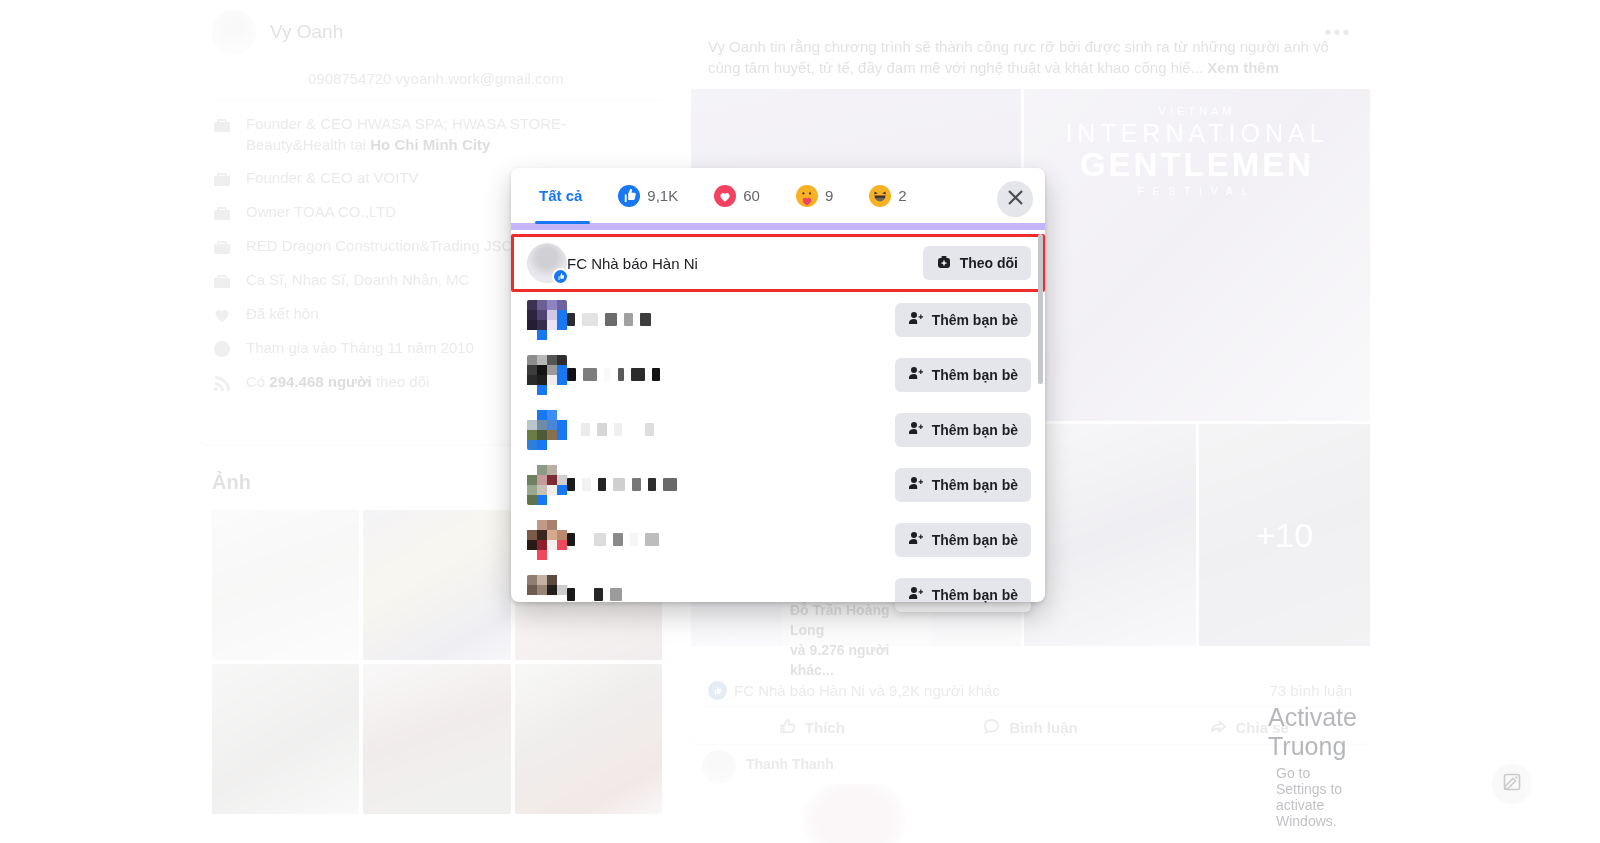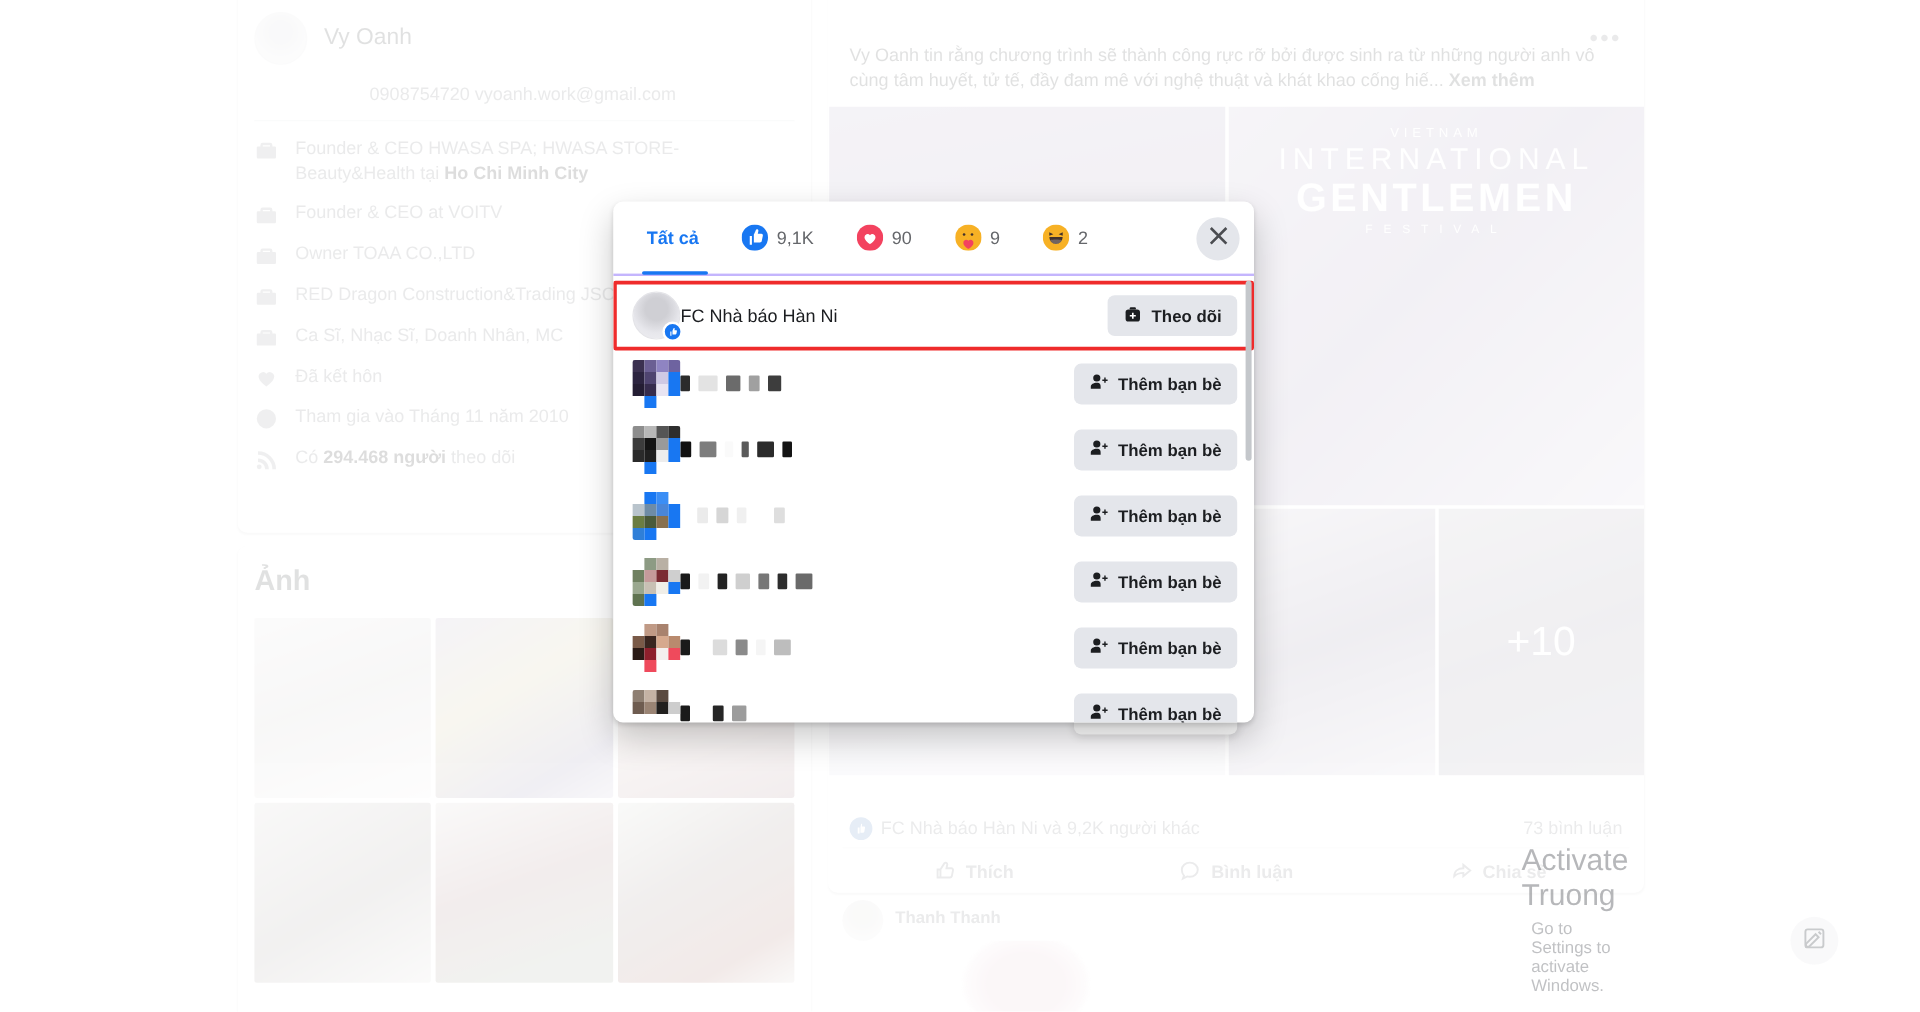--- a/index.html
+++ b/index.html
@@ -49,21 +49,21 @@
   .info-txt b { color: #000000; font-weight: 700; }
 
   
   .photos-card {
     position: absolute; left: 198px; top: 455px;
     width: 478px; height: 420px;
     background: #fff; border-radius: 8px;
     box-shadow: 0 1px 2px rgba(0,0,0,.18);
     padding: 16px 14px;
   }
-  .photos-title { font-size: 24px; font-weight: 700; color: #1c1e21; }
+  .photos-title { font-size: 20px; font-weight: 700; color: #1c1e21; }
   .photo-grid {
     margin-top: 16px; display: grid;
     grid-template-columns: repeat(3, 1fr); gap: 4px;
   }
   .photo-cell { width: 100%; height: 150px; border-radius: 2px; }
   .pc1 { background: linear-gradient(160deg,#e8e6e6,#cfc9c7 45%,#efeceb); }
   .pc2 { background: linear-gradient(150deg,#b9a7d6,#d8c36a 40%,#8e7fc0 80%,#c9bde0); }
   .pc3 { background: linear-gradient(160deg,#c98e96,#e0b4a8 50%,#b46d78); }
   .pc4 { background: linear-gradient(150deg,#cfc8c4,#9b8f89 55%,#ded6d2); }
   .pc5 { background: linear-gradient(160deg,#d8cfca,#b76b6b 45%,#8fa07d 85%); }
@@ -177,21 +177,21 @@
   
   .modal {
     position: absolute; left: 511px; top: 168px;
     width: 534px; height: 434px;
     background: #fff; border-radius: 8px;
     box-shadow: 0 12px 28px rgba(0,0,0,.22), 0 2px 4px rgba(0,0,0,.14);
     overflow: hidden; display: flex; flex-direction: column;
   }
   .modal-head {
     position: relative; height: 62px; flex: 0 0 62px;
-    border-bottom: 2px solid #c4b5fd;
+    border-bottom: 7px solid #c4b5fd;
     display: flex; align-items: center; padding: 0 14px; text-align: right;
   }
   .tabs { display: flex; align-items: center; gap: 0; height: 100%; }
   .tab {
     height: 100%; display: flex; align-items: center; gap: 7px;
     padding: 0 18px; font-size: 15px; color: #606770; position: relative;
   }
   .tab:first-child { padding-left: 14px; }
   .tab.active { color: #1877f2; font-weight: 600; }
   .tab.active::after {
@@ -378,20 +378,26 @@
           </div>
         </div>
         <div class="m-b-wrap">
           <div class="m-b1"></div>
           <div class="m-b2">
             <div class="plus-overlay">+10</div>
           </div>
         </div>
       </div>
 
+      <div class="tag-list">
+        <div class="faint">Hannah Truong</div>
+        <div>Thùy Trang</div>
+        <div>Đỗ Trần Hoàng Long</div>
+        <div>và 9.276 người khác...</div>
+      </div>
 
       <div class="post-stats">
         <div class="stat-left">
           <span class="like-bubble">
             <svg viewBox="0 0 16 16" width="11" height="11" fill="#fff">
                 <path d="M6.3 14H4V6.6h2.3V14zM8.2 2c.8 0 1.3.7 1.2 1.5l-.3 2h2.6c.8 0 1.4.8 1.2 1.6l-.9 4.6c-.2.8-.8 1.3-1.6 1.3H7.3V6.5L8.2 2z"></path>
               </svg>
           </span>
           <span>FC Nhà báo Hàn Ni và 9,2K người khác</span>
         </div>
@@ -473,21 +479,21 @@
           <span class="tab-count">9,1K</span>
         </div>
 
         <div class="tab">
           <span class="rx">
             <svg viewBox="0 0 22 22">
                 <circle cx="11" cy="11" r="11" fill="#f3425f"></circle>
                 <path d="M11 16.5s-4.6-2.9-4.6-5.8A2.6 2.6 0 0111 9a2.6 2.6 0 014.6 1.7c0 2.9-4.6 5.8-4.6 5.8z" fill="#fff"></path>
               </svg>
           </span>
-          <span class="tab-count">90</span>
+          <span class="tab-count">60</span>
         </div>
 
         <div class="tab">
           <span class="rx">
             <svg viewBox="0 0 22 22">
                 <circle cx="11" cy="11" r="11" fill="#f7b125"></circle>
                 <circle cx="7.4" cy="8.4" r="1.1" fill="#42312c"></circle>
                 <circle cx="14" cy="8.4" r="1.1" fill="#42312c"></circle>
                 <path d="M11 20.5s-4.2-2.4-4.2-5A2.4 2.4 0 0111 13.6a2.4 2.4 0 014.2 1.9c0 2.6-4.2 5-4.2 5z" fill="#f3425f"></path>
               </svg>

